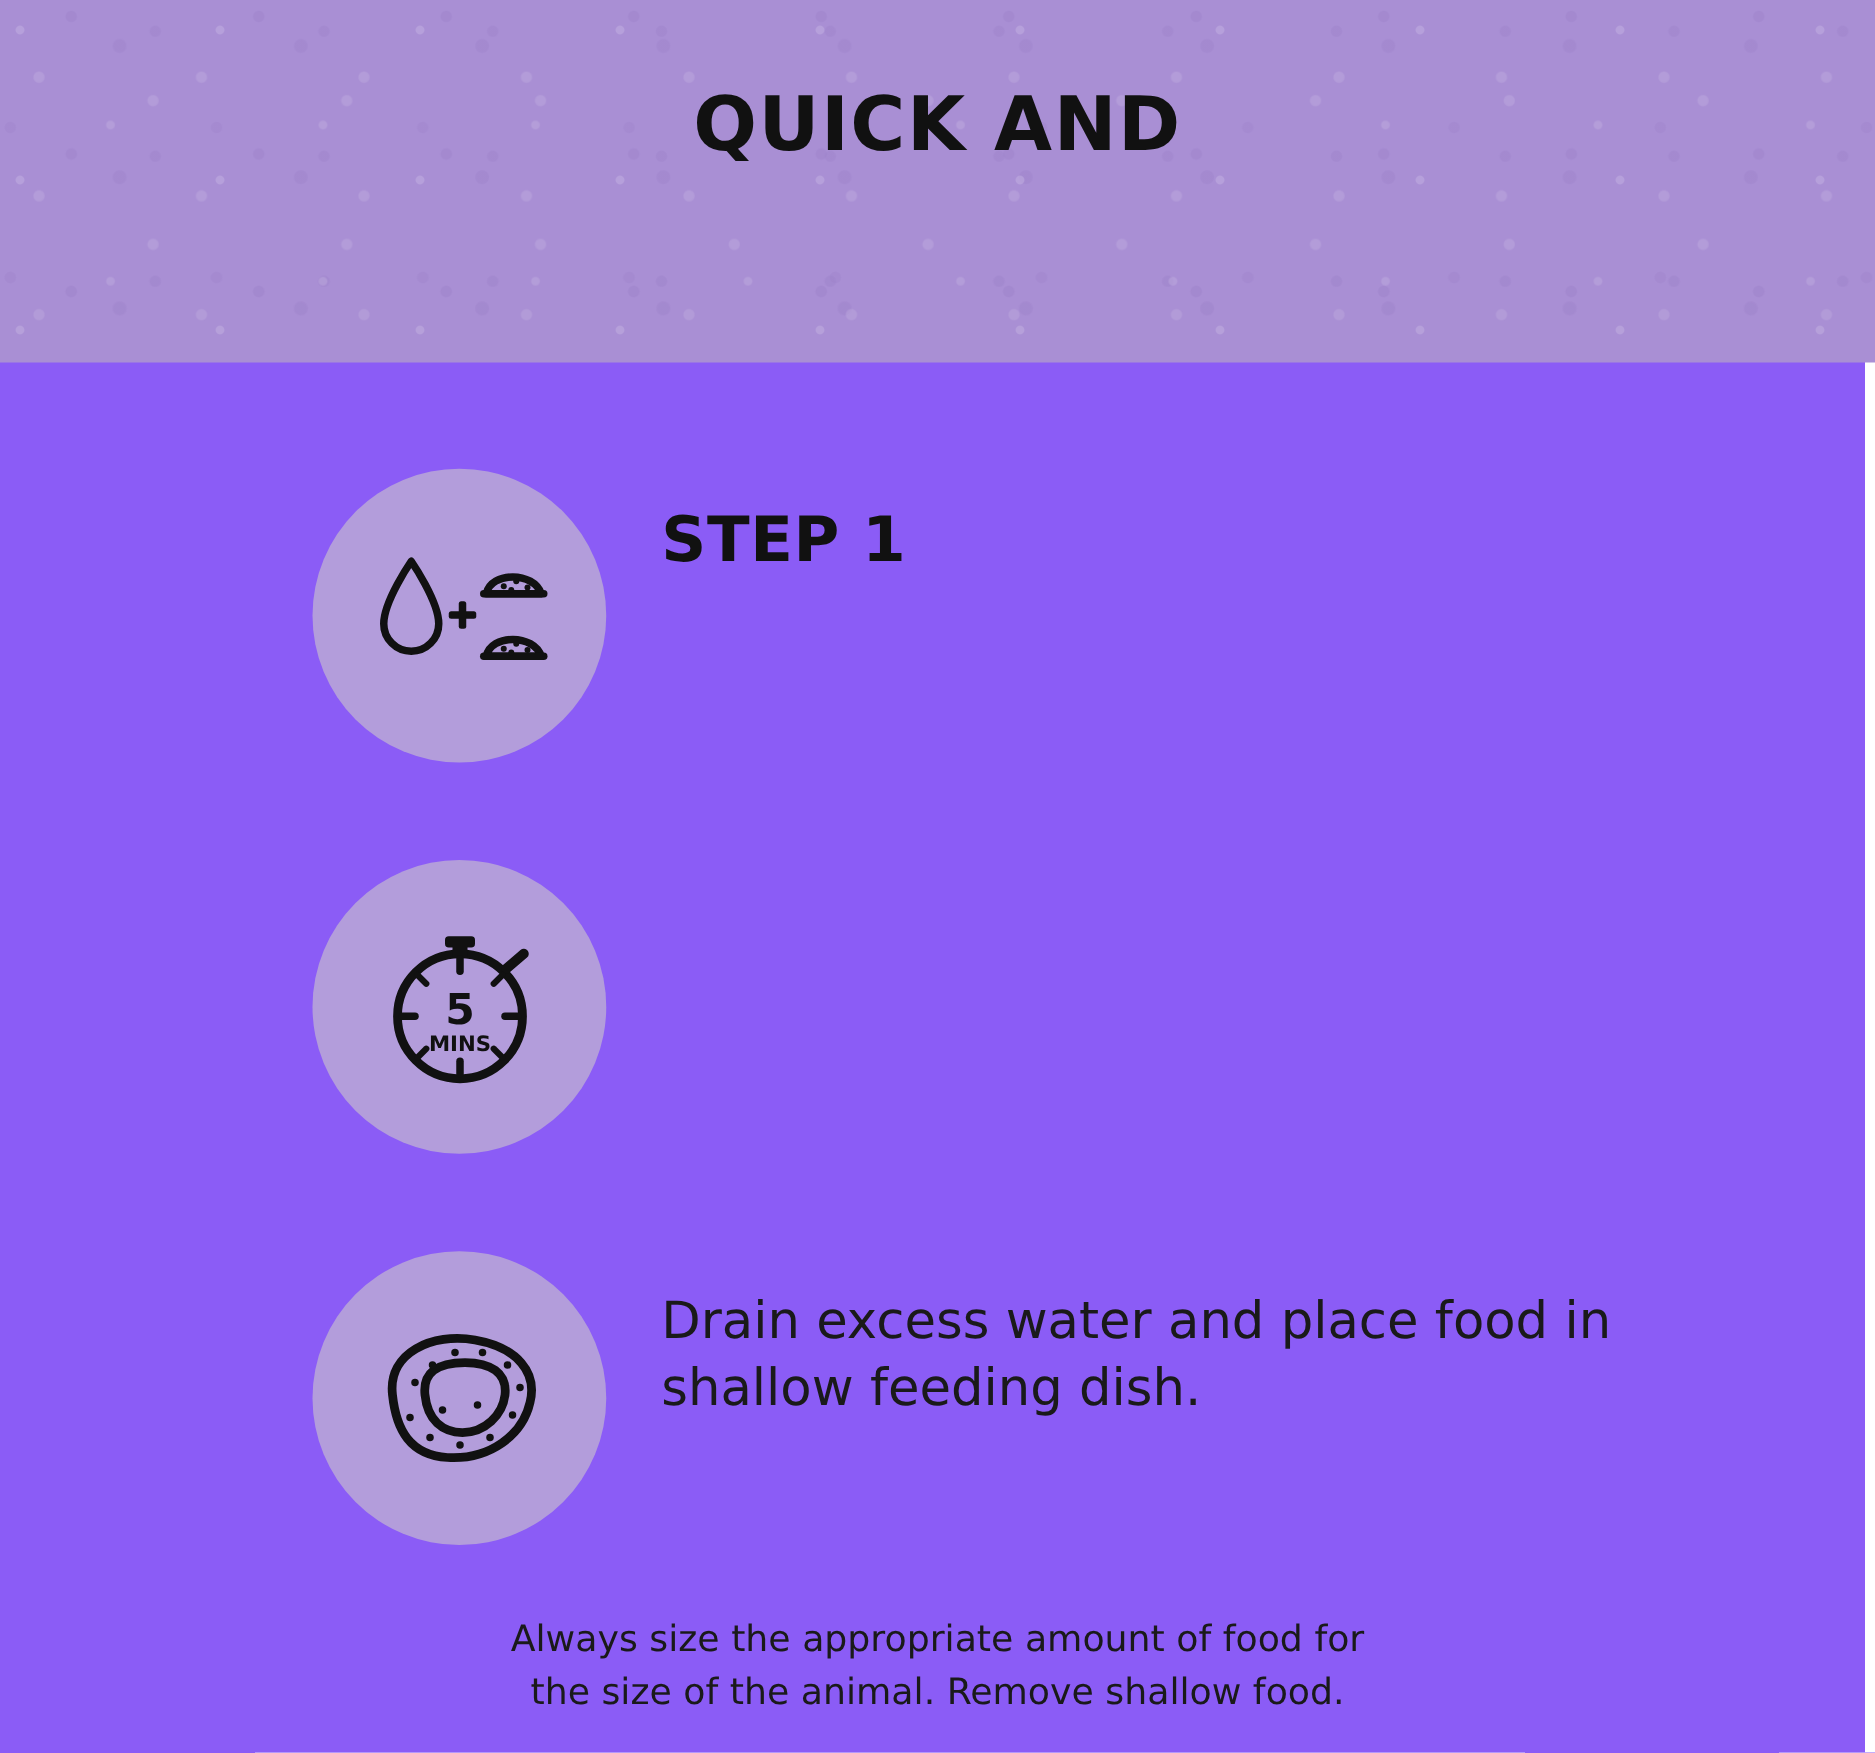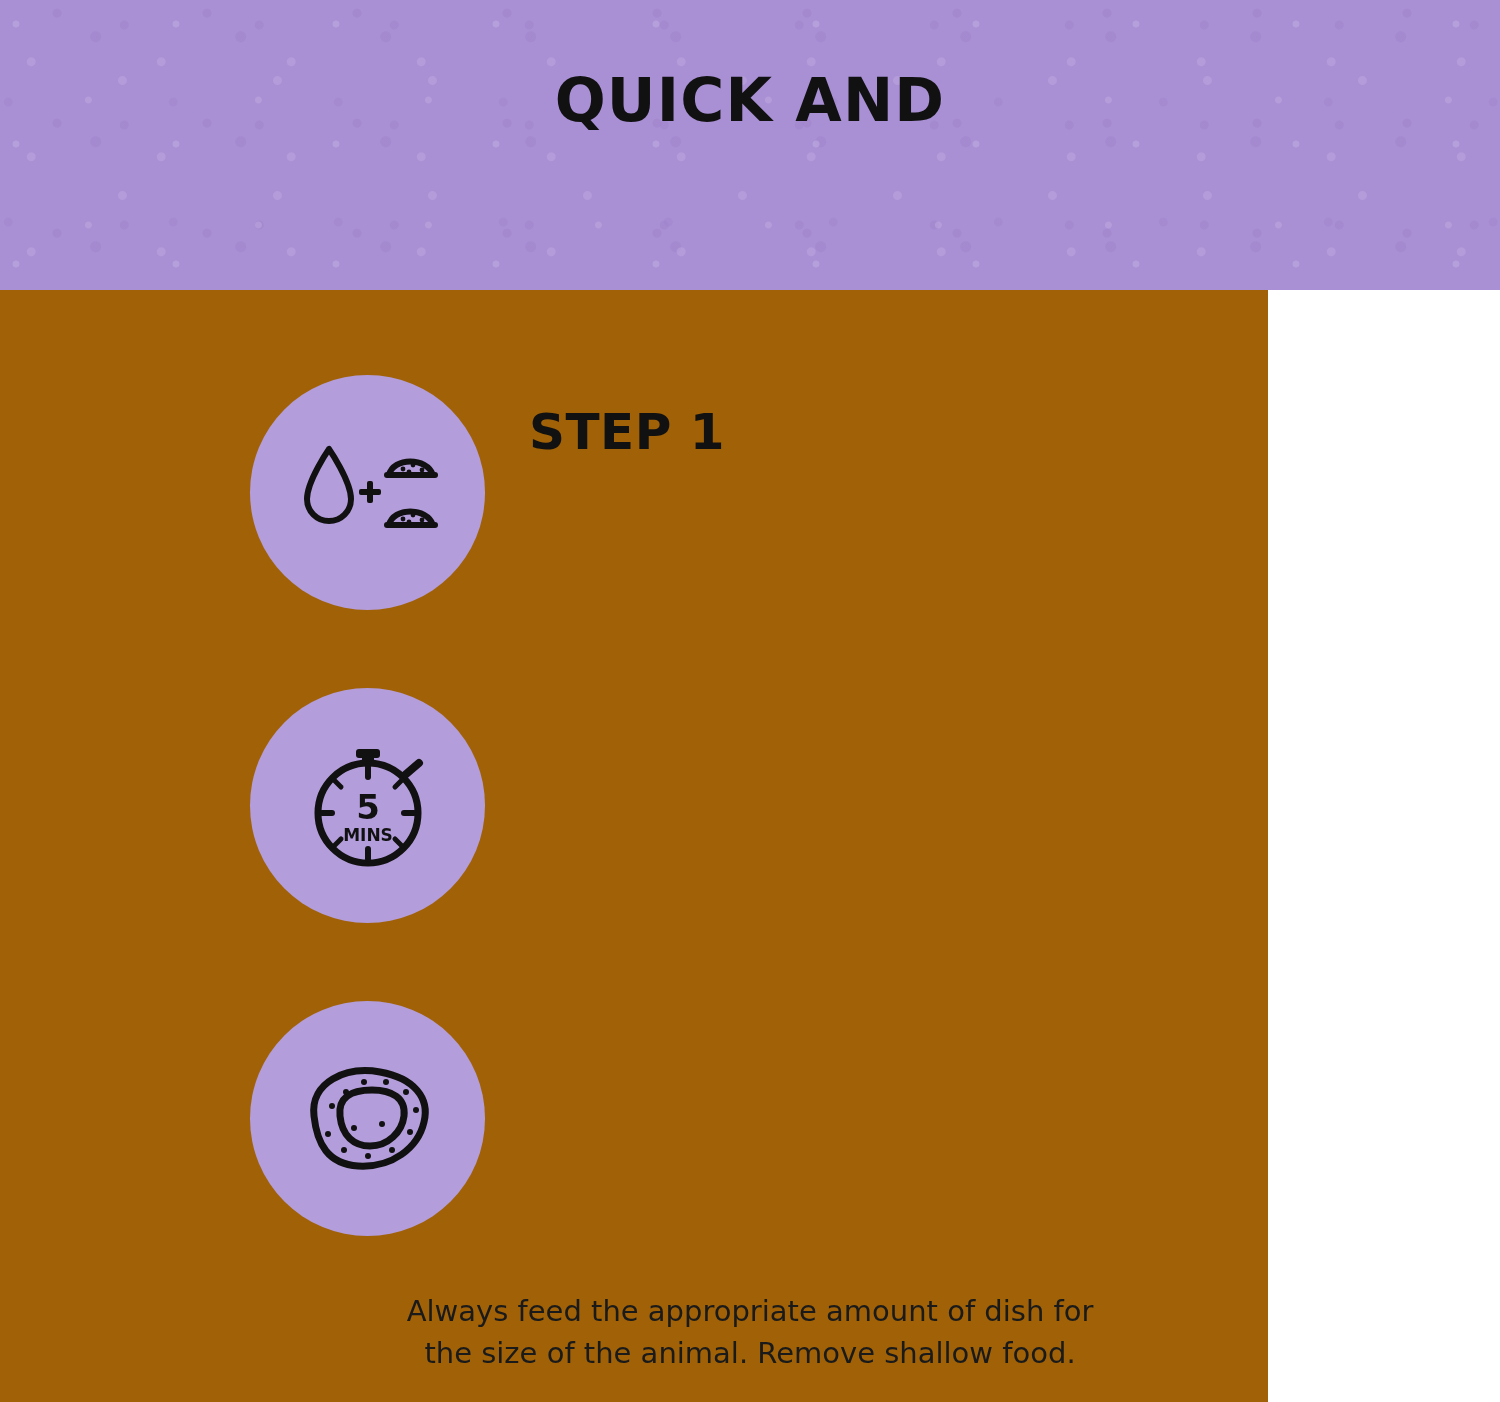--- a/index.html
+++ b/index.html
@@ -9,23 +9,23 @@
   body {
     width: 1500px;
     height: 1402px;
     background: #ffffff;
     font-family: "DejaVu Sans", sans-serif;
     overflow: hidden;
   }
 
   .page {
     position: relative;
-    width: 1268px;
+    width: 1492px;
     height: 1402px;
-    background: #a16207;
+    background: #8b5cf6;
   }
 
   
   .banner {
     position: absolute;
     top: 0;
     left: 0;
     width: 1500px;
     height: 290px;
     background: #a98fd4;
@@ -214,23 +214,24 @@
           <circle cx="122" cy="78" r="3" fill="#111"></circle>
           <circle cx="104" cy="96" r="3" fill="#111"></circle>
           <circle cx="80" cy="102" r="3" fill="#111"></circle>
           <circle cx="56" cy="96" r="3" fill="#111"></circle>
           <circle cx="40" cy="80" r="3" fill="#111"></circle>
           <circle cx="66" cy="74" r="3" fill="#111"></circle>
           <circle cx="94" cy="70" r="3" fill="#111"></circle>
         </svg>
       </div>
       <div class="step-text">
+        <p class="step-desc">Drain excess water and place food in shallow feeding dish.</p>
       </div>
     </div>
 
   </div>
 
   <div class="footnote">
-    <span>Always feed the appropriate amount of dish for</span>
+    <span>Always size the appropriate amount of food for</span>
     <span>the size of the animal. Remove shallow food.</span>
   </div>
 
 </div>
 
 </body></html>

